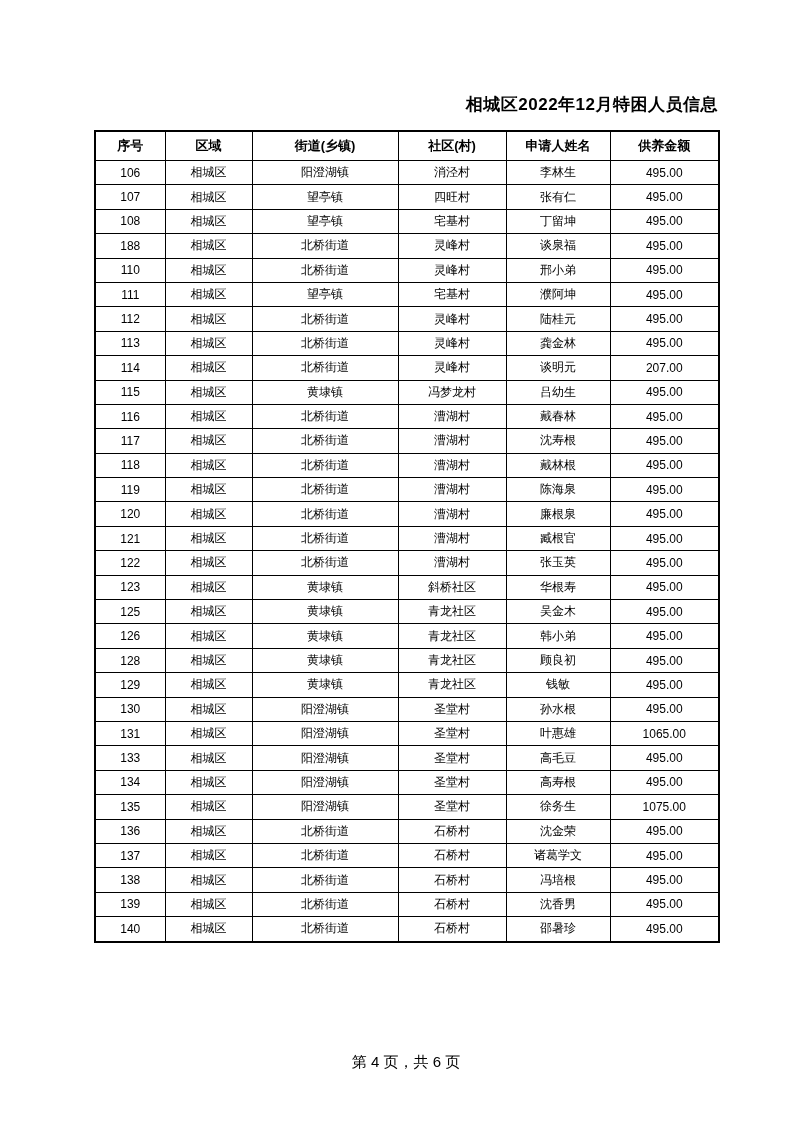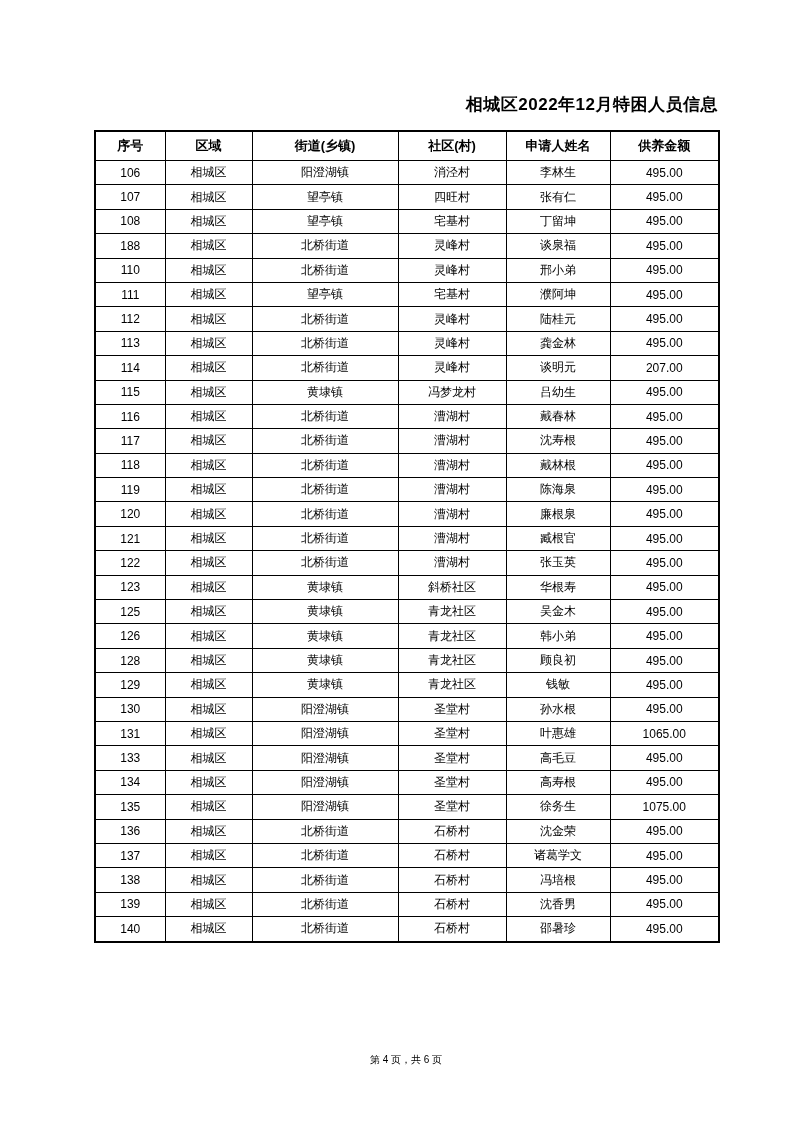--- a/index.html
+++ b/index.html
@@ -55,21 +55,21 @@
     height: 23.4px;
     font-size: 12px;
     font-weight: normal;
   }
   .page-footer {
     position: absolute;
     top: 1053px;
     left: 94px;
     width: 624px;
     text-align: center;
-    font-size: 10px;
+    font-size: 15px;
   }
 </style>
 </head>
 <body>
 
 <div class="page">
 
   <h1 class="doc-title">相城区2022年12月特困人员信息</h1>
 
   <table class="data-table">

